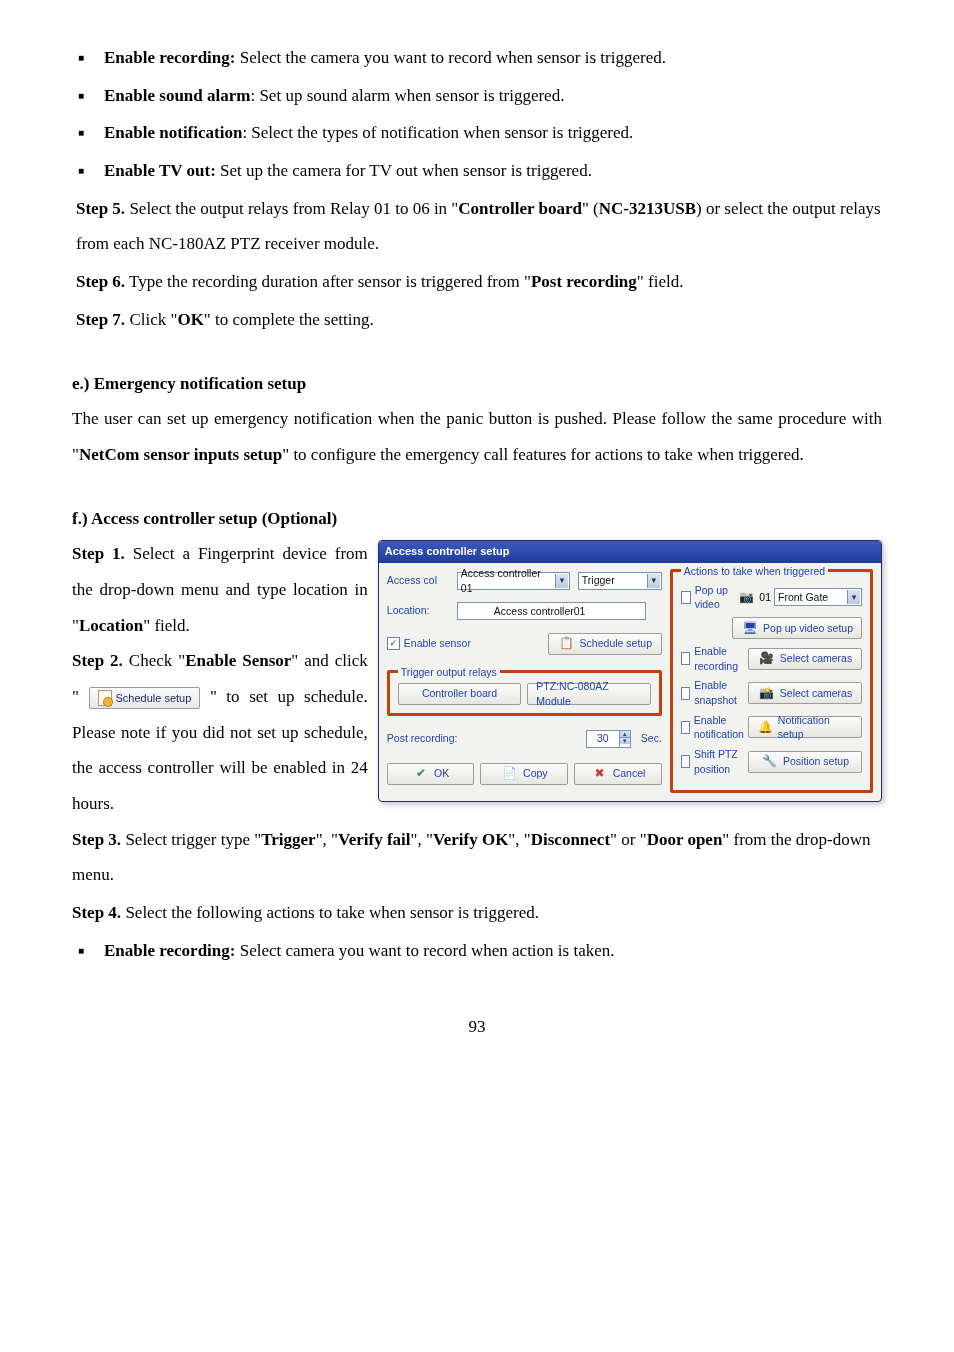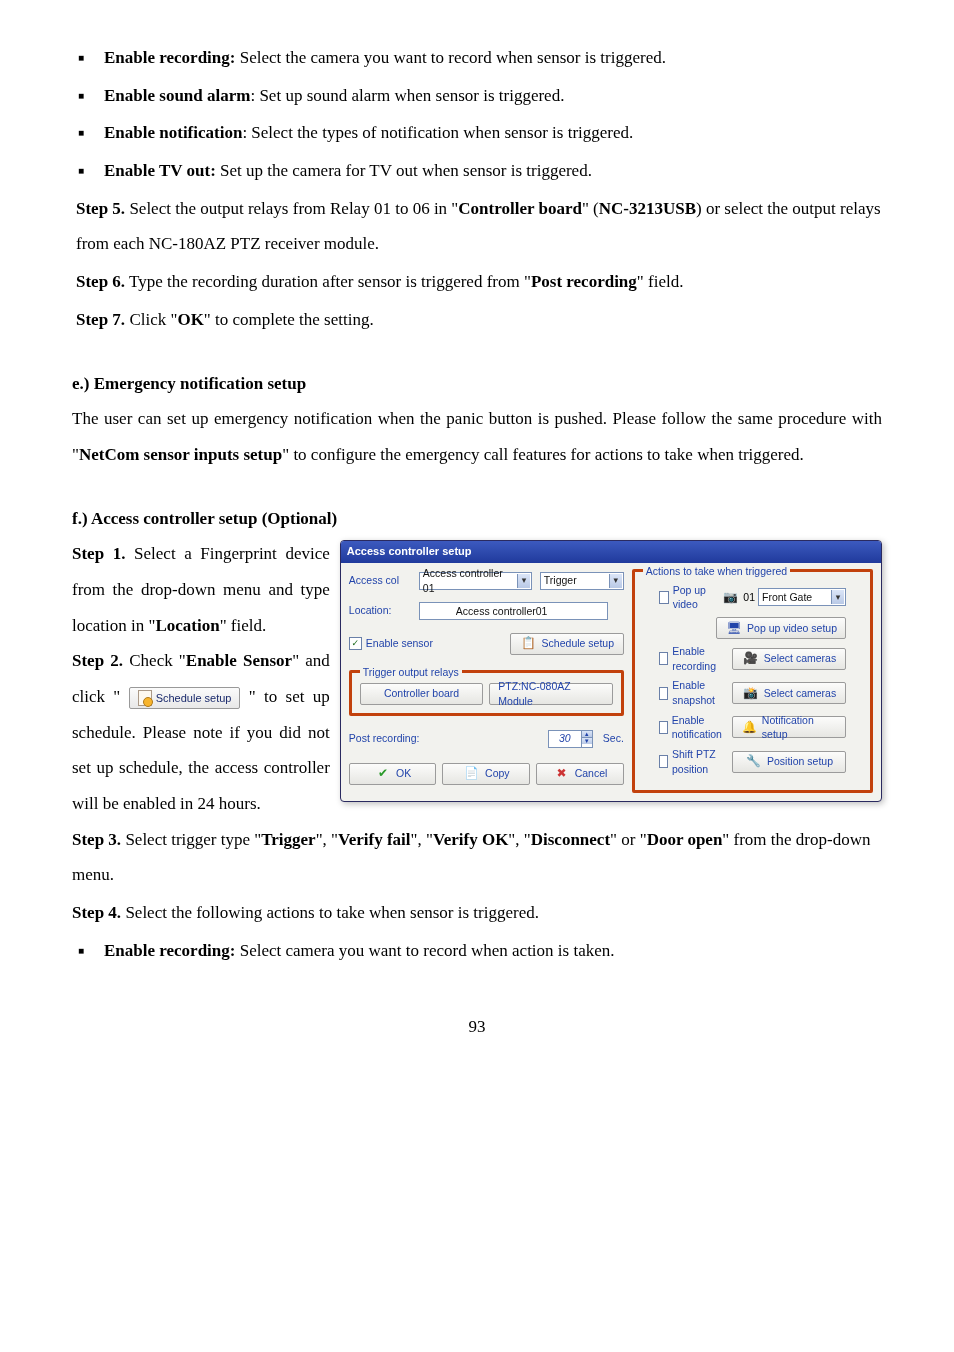--- a/index.html
+++ b/index.html
@@ -96,35 +96,35 @@
       font-size: 10.5px; min-width: 96px;
     }
     .chk { display: inline-flex; align-items: center; gap: 4px; color: #2244aa; }
     .chk .box {
       width: 11px; height: 11px; border: 1px solid #6a80a8; background: #fff;
       display: inline-flex; align-items: center; justify-content: center;
       font-size: 9px; line-height: 1; color: #1a6a1a;
     }
     .act-row {
       display: flex; align-items: center; justify-content: space-between;
-      margin: 5px 16px; gap: 6px;
+      margin: 5px 0; 
     }
     .act-row .chk { flex: 1; }
     .icon {
       width: 18px; height: 18px; display: inline-flex;
       align-items: center; justify-content: center;
       font-size: 12px;
     }
     .page-num { text-align: center; margin-top: 40px; font-size: 17px; }
     .justify { text-align: justify; }
     .spin {
       display: inline-flex; border: 1px solid #7a92b8; height: 16px; background: #fff;
       align-items: stretch;
     }
-    .spin .val { padding: 0 4px; display: inline-flex; align-items: center; min-width: 24px; justify-content: center; font-style: italic; }
+    .spin .val { padding: 0 4px; display: inline-flex; align-items: center; min-width: 24px; justify-content: center; }
     .spin .arrows { display: flex; flex-direction: column; border-left: 1px solid #7a92b8; }
     .spin .arrows span {
       font-size: 6px; line-height: 1; padding: 0 2px;
       background: linear-gradient(#dbe5f7,#b9c9e6);
     }
     .spin .arrows span + span { border-top: 1px solid #7a92b8; }
     .bottom-btns { display: flex; gap: 6px; margin-top: 6px; }
     .bottom-btns .btn { min-width: 0; flex: 1; }
     .relays-btns { display: flex; gap: 6px; margin-top: 4px; }
     .relays-btns .btn { flex: 1; min-width: 0; }

